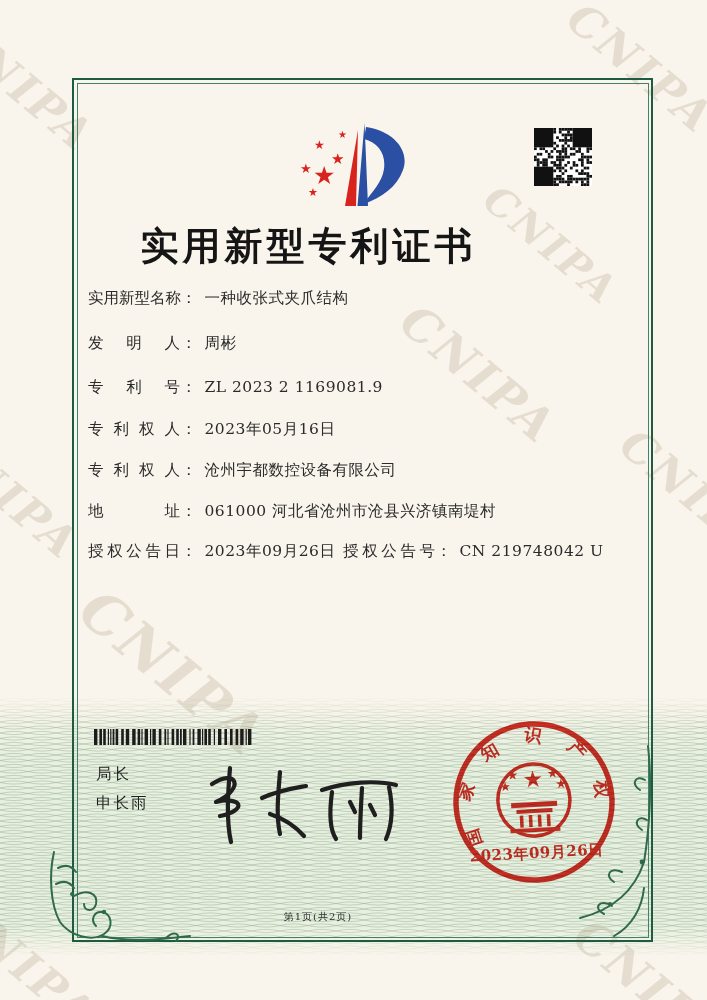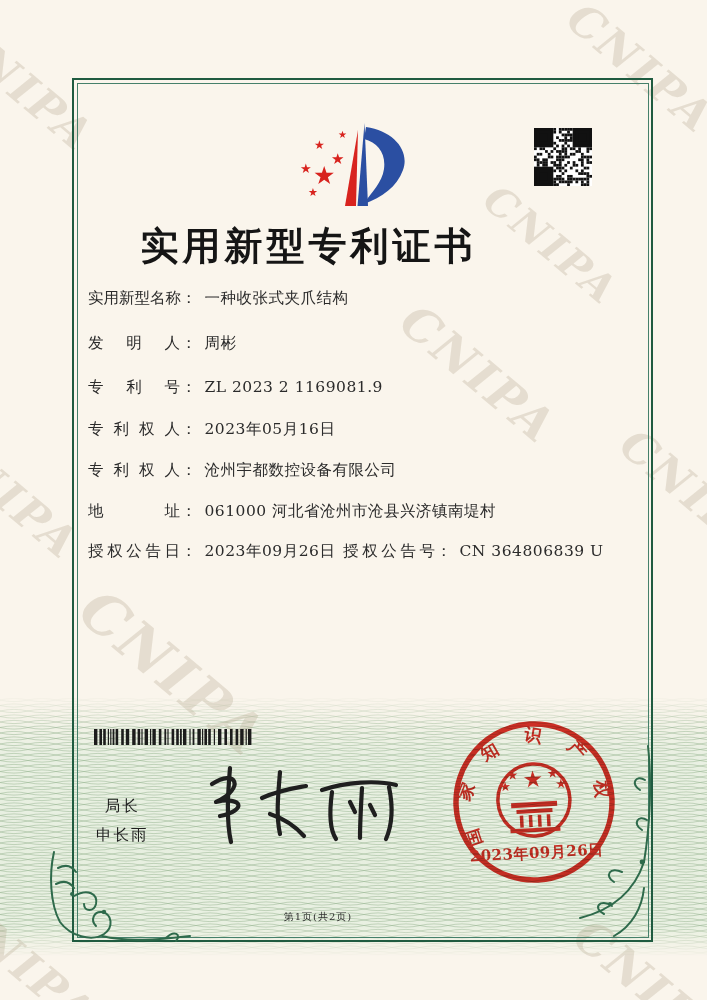--- a/index.html
+++ b/index.html
@@ -44,22 +44,22 @@
   .fpair2{position:absolute;left:255px;top:0;}
 
   .body-text{position:absolute;left:86px;top:577px;width:514px;z-index:5;
       font-size:13px;line-height:27.4px;color:#3a3a3a;text-align:justify;}
   .body-text p{margin:0;text-indent:2em;}
   .body-text p + p{margin-top:7px;}
 
   .barcode{position:absolute;left:94px;top:729px;z-index:5;}
   .barcode rect{fill:#1c1c1c;}
 
-  .signer{position:absolute;left:96px;top:792px;z-index:5;font-family:"DejaVu Sans","Liberation Sans",sans-serif;
-      font-size:15.5px;font-weight:500;color:#1e1e1e;letter-spacing:2px;line-height:29px;text-align:center;}
+  .signer{position:absolute;left:96px;top:760px;z-index:5;font-family:"DejaVu Sans","Liberation Sans",sans-serif;
+      font-size:15.5px;font-weight:500;color:#1e1e1e;letter-spacing:2px;line-height:29px;}
   .signature{position:absolute;left:200px;top:760px;z-index:6;}
   .signature path{stroke:#1f1f1f;fill:none;stroke-width:4.2;stroke-linecap:round;stroke-linejoin:round;}
 
   .seal{position:absolute;left:448px;top:716px;z-index:7;transform:rotate(-3deg);opacity:.95;mix-blend-mode:multiply;}
   .seal .red{fill:#d7261c;}
   .seal text{fill:#d7261c;font-family:"DejaVu Serif",serif;font-weight:bold;}
 
   .page-num{position:absolute;left:72px;top:910px;width:492px;text-align:center;font-size:10px;
       color:#2d2d2d;z-index:5;letter-spacing:1px;}
   .cont-note{position:absolute;left:0;top:949px;width:690px;text-align:center;font-size:14.5px;
@@ -396,21 +396,21 @@
     </div>
     <div class="frow" style="top:460px">
       <span class="flabel">专利权人</span><span class="fcolon">：</span><span class="fvalue">沧州宇都数控设备有限公司</span>
     </div>
     <div class="frow" style="top:501px">
       <span class="flabel">地址</span><span class="fcolon">：</span><span class="fvalue">061000 河北省沧州市沧县兴济镇南堤村</span>
     </div>
     <div class="frow" style="top:541px">
       <span class="flabel">授权公告日</span><span class="fcolon">：</span><span class="fvalue">2023年09月26日</span>
       <span class="fpair2">
-        <span class="flabel">授权公告号</span><span class="fcolon">：</span><span class="fvalue">CN 364806839 U</span>
+        <span class="flabel">授权公告号</span><span class="fcolon">：</span><span class="fvalue">CN 219748042 U</span>
       </span>
     </div>
   </div>
 
 
   <svg id="barcodeSvg" class="barcode" width="162" height="16" viewBox="0 0 162 16">
       <rect x="0.0" y="0" width="3.4" height="16"></rect>
       <rect x="5.4" y="0" width="2.6" height="16"></rect>
       <rect x="9.2" y="0" width="2.6" height="16"></rect>
       <rect x="13.8" y="0" width="1.2" height="16"></rect>

